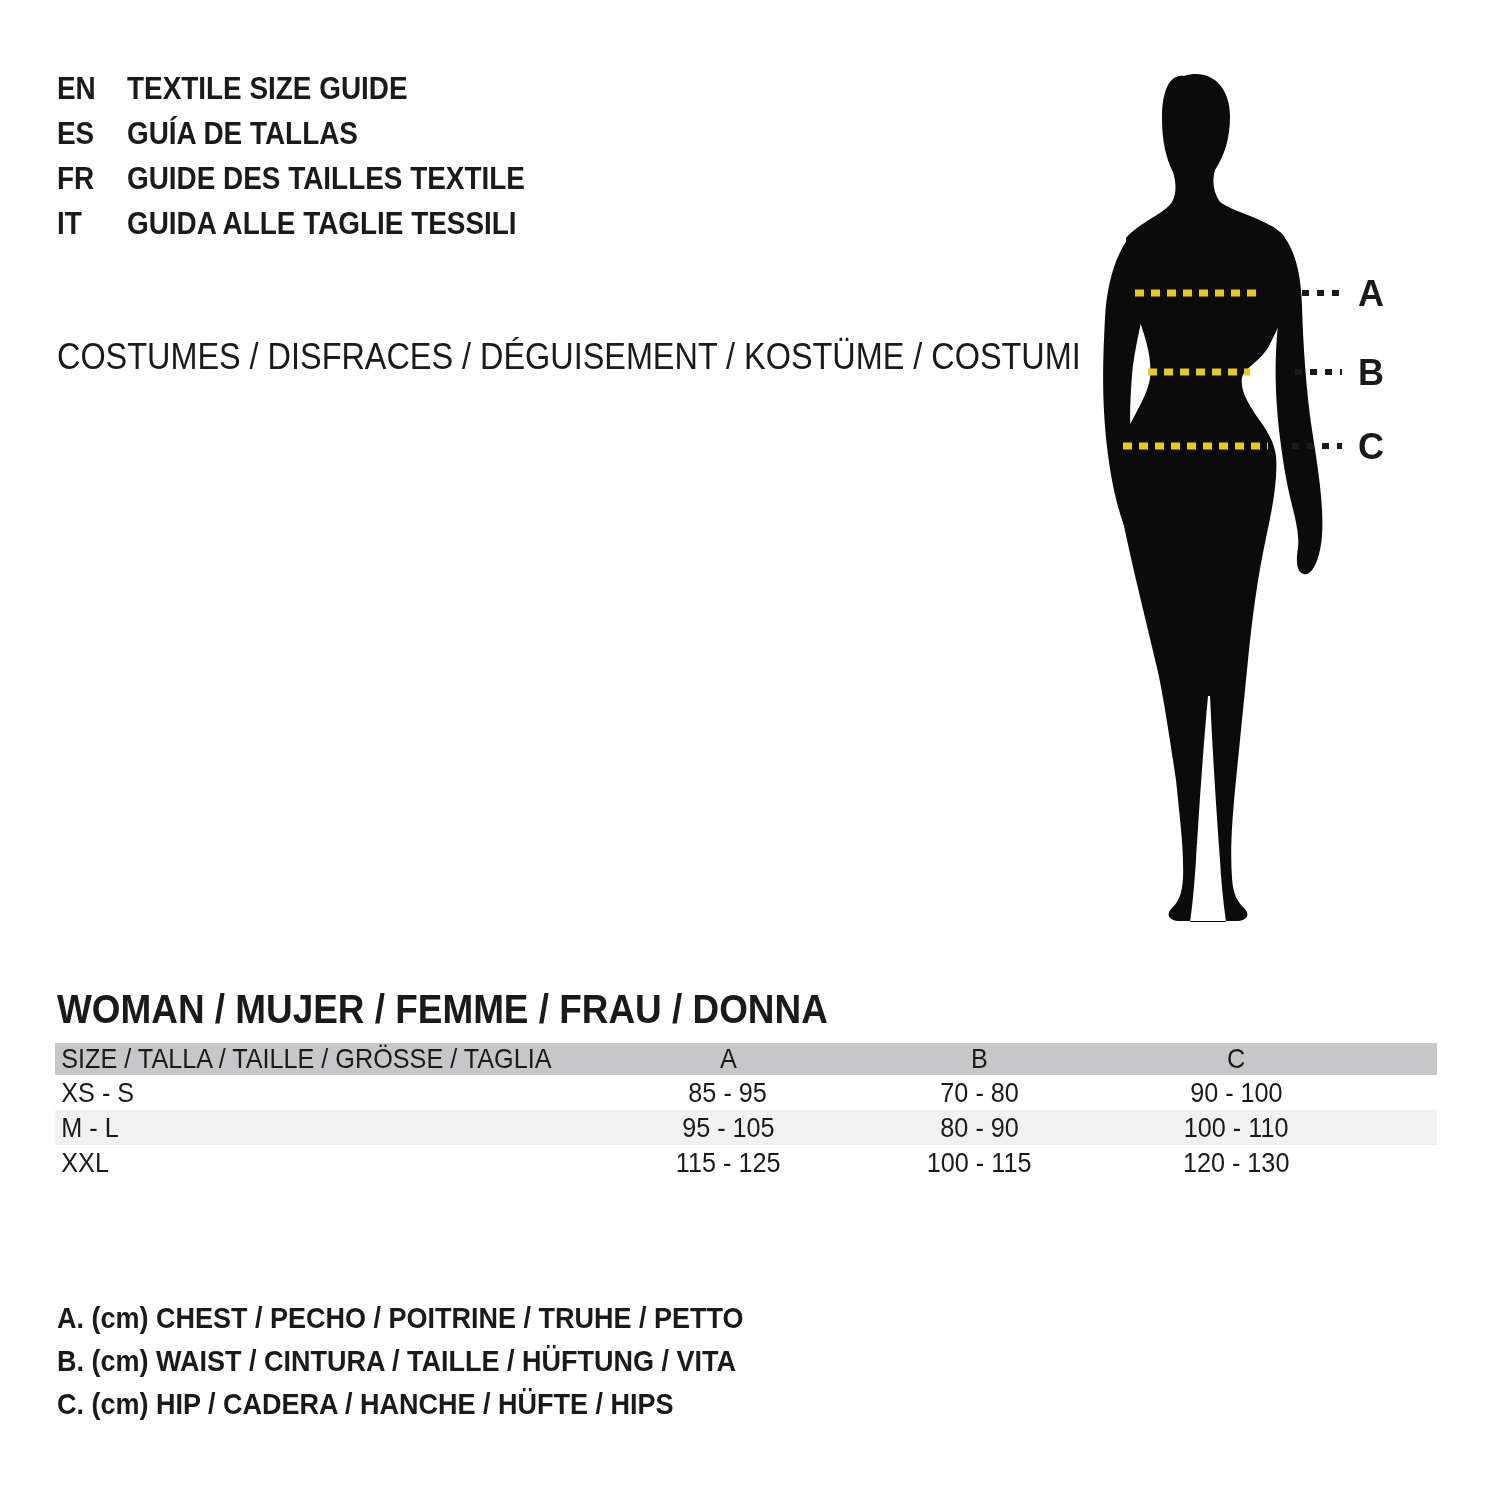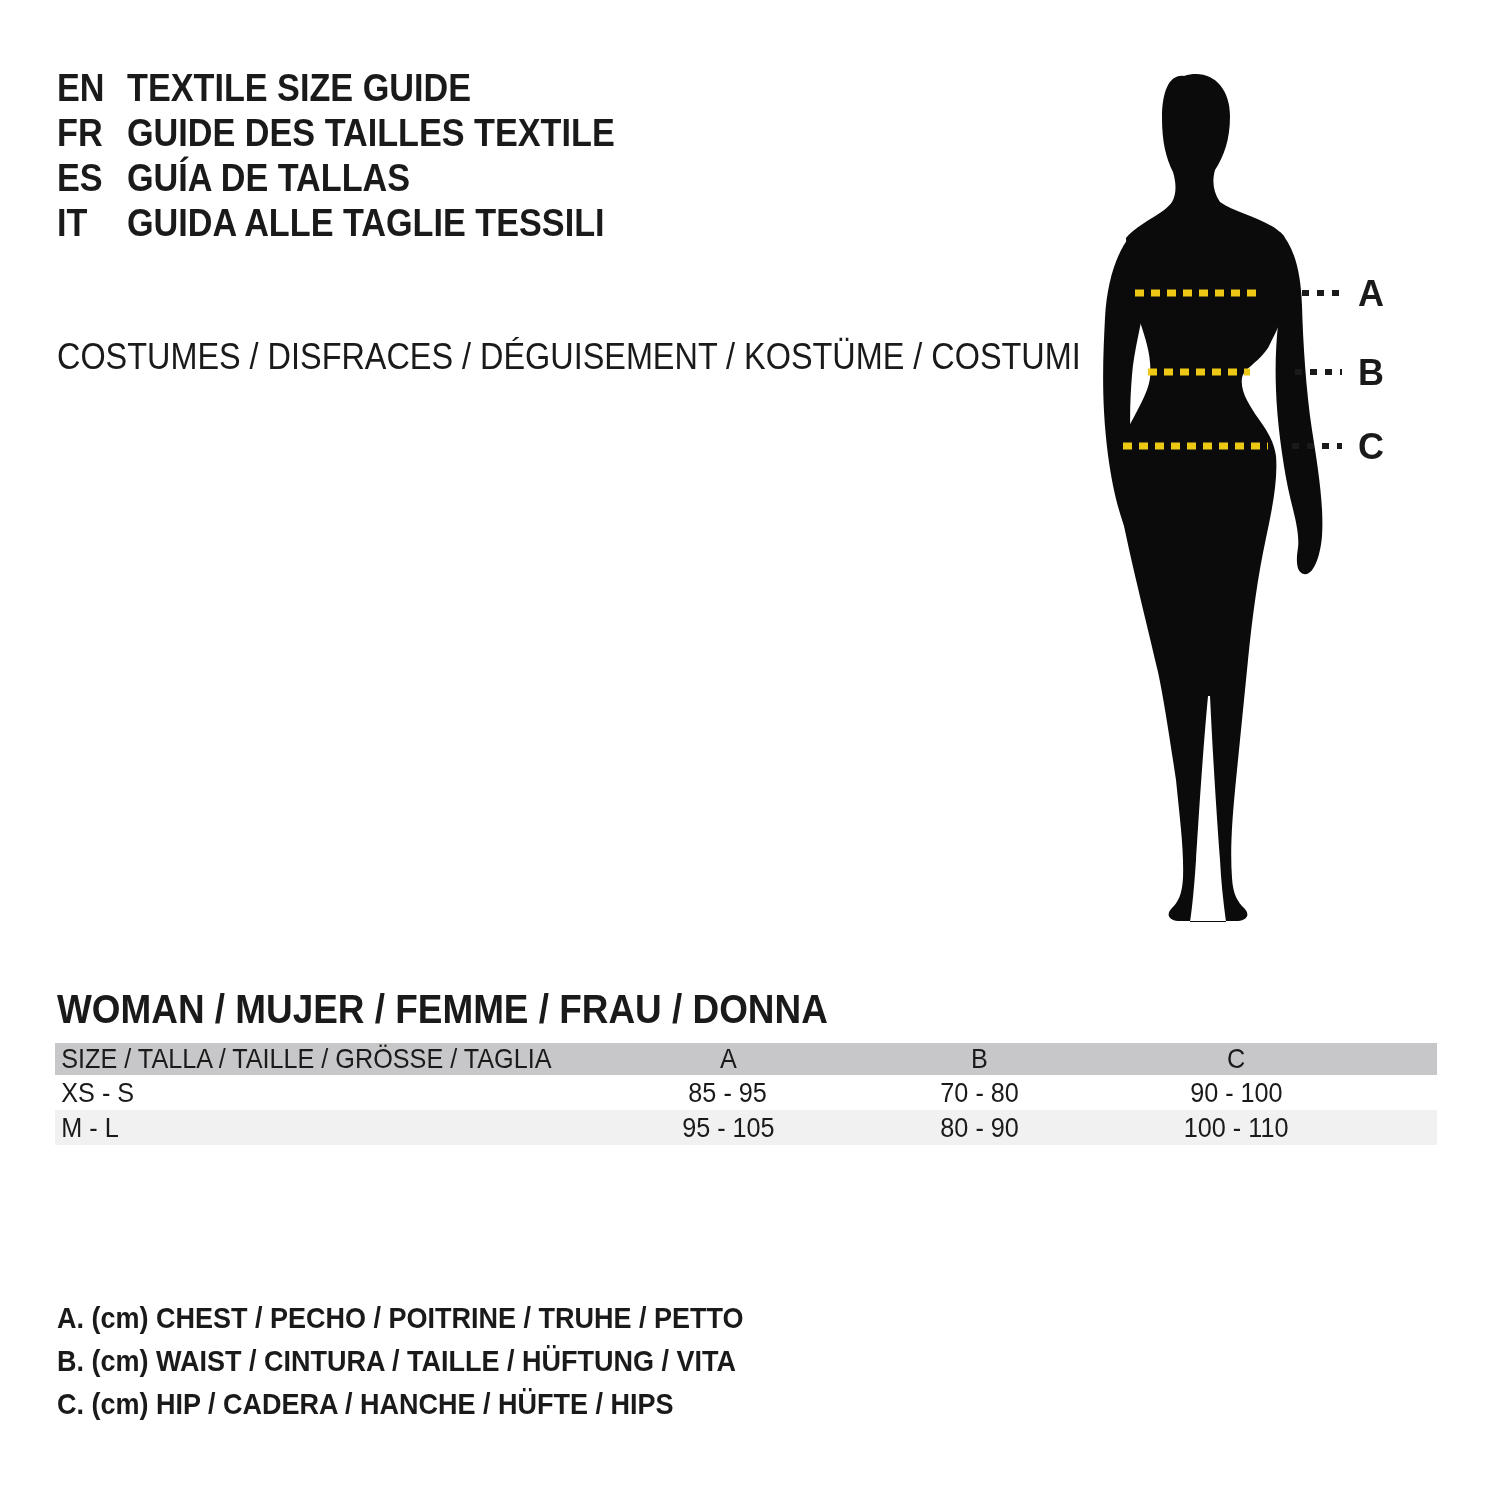--- a/index.html
+++ b/index.html
@@ -10,21 +10,21 @@
     font-family:"Liberation Sans",sans-serif;
     color:#1a1a1a;
     overflow:hidden;
   }
   
   .cnd{display:inline-block;transform:scaleX(0.9);transform-origin:0 50%;white-space:nowrap;}
   .cnd-c{display:inline-block;transform:scaleX(0.9);transform-origin:50% 50%;white-space:nowrap;}
 
   
   .lang-list{position:absolute;left:57px;top:66px;}
-  .lang-row{display:flex;height:45px;align-items:center;font-size:38px;font-weight:600;}
+  .lang-row{display:flex;height:45px;align-items:center;font-size:31px;font-weight:600;}
   .lang-row .code{width:70px;}
 
   
   .costumes{position:absolute;left:57px;top:336px;font-size:36px;font-weight:400;}
 
   
   .figure{position:absolute;left:1080px;top:60px;overflow:visible;}
   .figure text{font-family:"Liberation Sans",sans-serif;font-weight:700;font-size:36px;fill:#1a1a1a;}
 
   
@@ -52,26 +52,26 @@
 <body>
 
 <div class="canvas">
 
   <div class="lang-list">
     <div class="lang-row">
       <span class="code"><span class="cnd">EN</span></span>
       <span class="cnd">TEXTILE SIZE GUIDE</span>
     </div>
     <div class="lang-row">
+      <span class="code"><span class="cnd">ES</span></span>
+      <span class="cnd">GUÍA DE TALLAS</span>
+    </div>
+    <div class="lang-row">
       <span class="code"><span class="cnd">FR</span></span>
       <span class="cnd">GUIDE DES TAILLES TEXTILE</span>
-    </div>
-    <div class="lang-row">
-      <span class="code"><span class="cnd">ES</span></span>
-      <span class="cnd">GUÍA DE TALLAS</span>
     </div>
     <div class="lang-row">
       <span class="code"><span class="cnd">IT</span></span>
       <span class="cnd">GUIDA ALLE TAGLIE TESSILI</span>
     </div>
   </div>
 
   <div class="costumes"><span class="cnd">COSTUMES / DISFRACES / DÉGUISEMENT / KOSTÜME / COSTUMI</span></div>
 
   <svg class="figure" width="320" height="880" viewBox="0 0 320 880">
@@ -185,20 +185,27 @@
         <td class="c-val"><span class="cnd-c">90 - 100</span></td>
         <td></td>
       </tr>
       <tr>
         <td class="c-size"><span class="cnd">M - L</span></td>
         <td class="c-val"><span class="cnd-c">95 - 105</span></td>
         <td class="c-val"><span class="cnd-c">80 - 90</span></td>
         <td class="c-val"><span class="cnd-c">100 - 110</span></td>
         <td></td>
       </tr>
+      <tr>
+        <td class="c-size"><span class="cnd">XXL</span></td>
+        <td class="c-val"><span class="cnd-c">115 - 125</span></td>
+        <td class="c-val"><span class="cnd-c">100 - 115</span></td>
+        <td class="c-val"><span class="cnd-c">120 - 130</span></td>
+        <td></td>
+      </tr>
     </tbody>
   </table>
 
   <div class="legend">
     <div class="legend-line">
         <span class="cnd">A. (cm) CHEST / PECHO / POITRINE / TRUHE / PETTO</span>
       </div>
     <div class="legend-line">
         <span class="cnd">B. (cm) WAIST / CINTURA / TAILLE / HÜFTUNG / VITA</span>
       </div>

